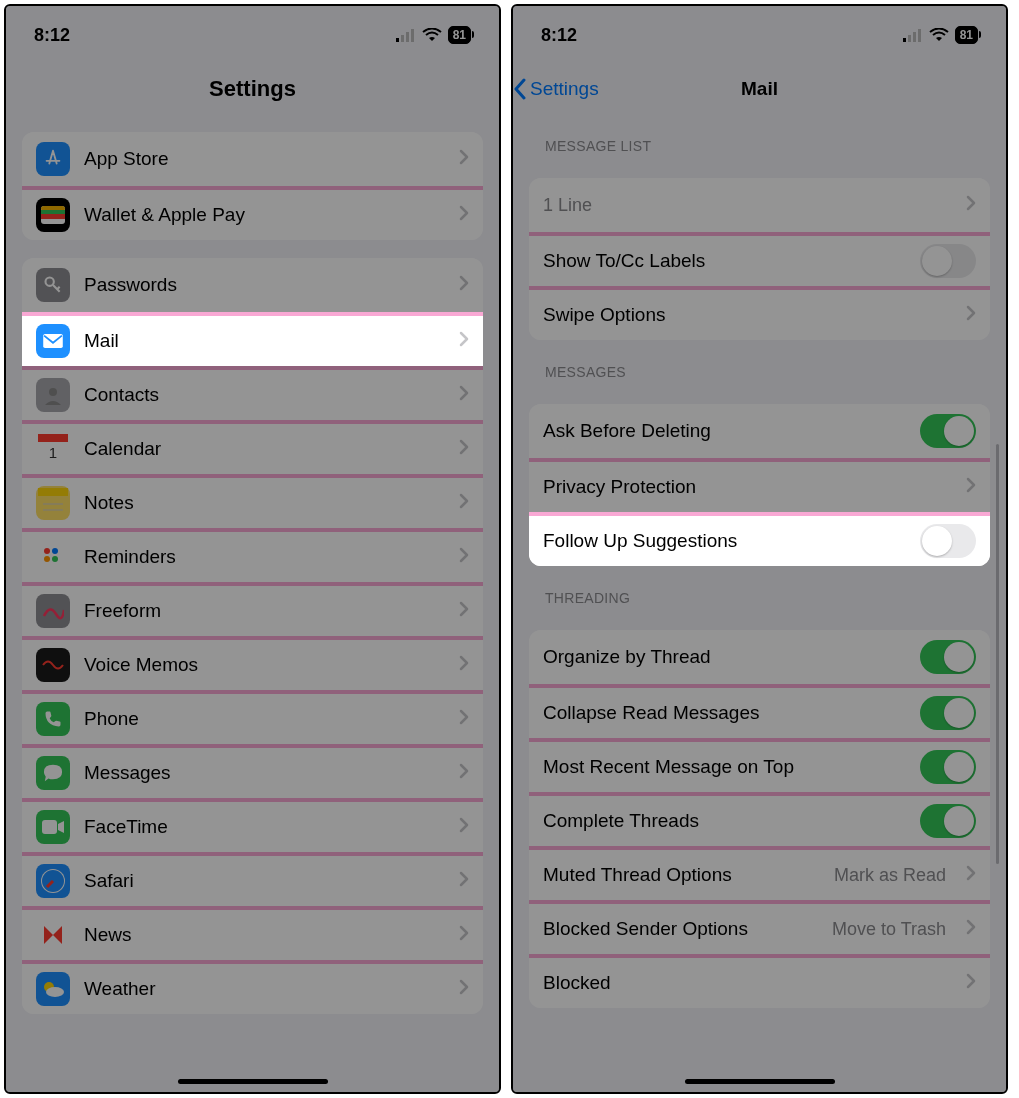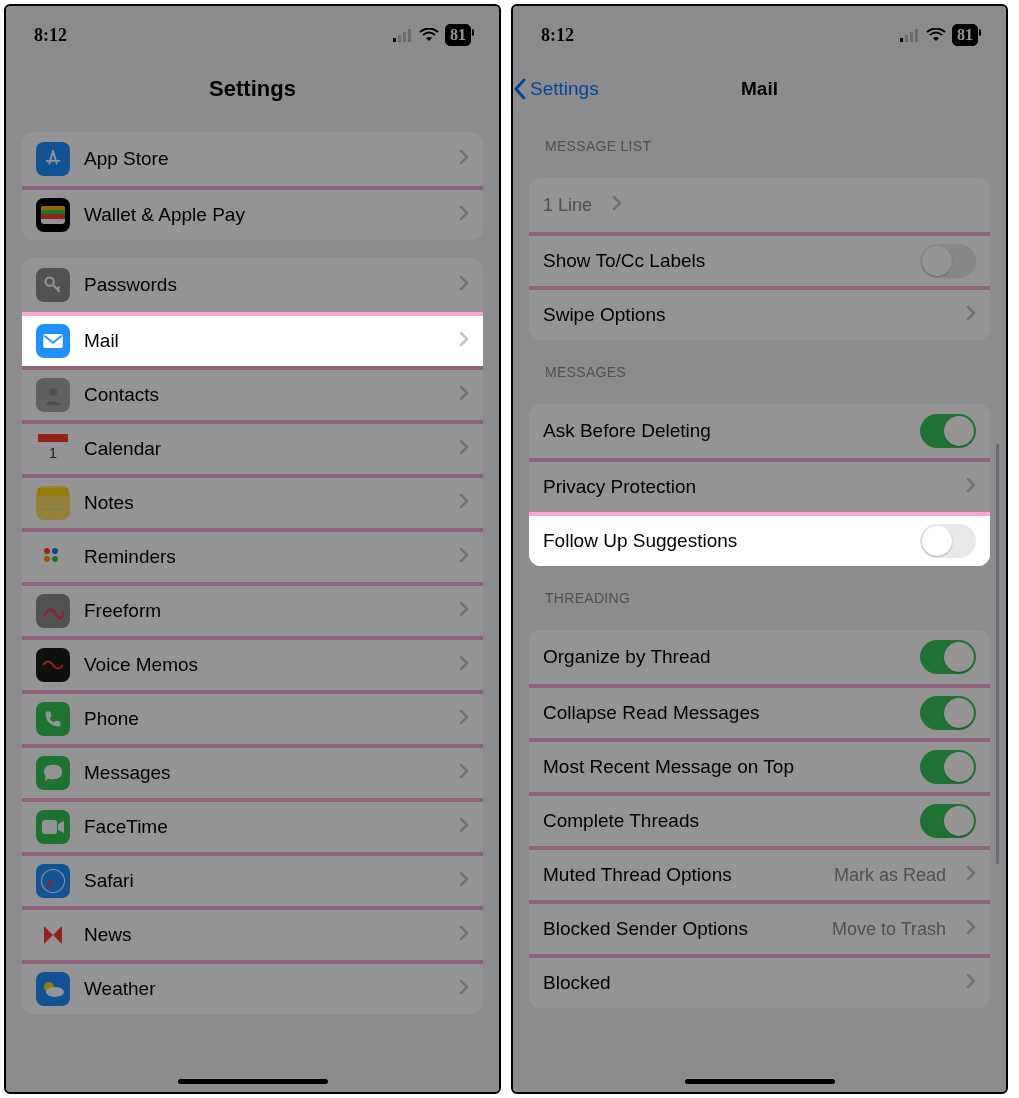--- a/index.html
+++ b/index.html
@@ -44,28 +44,27 @@
 
   
   .status-bar {
     height:58px;
     display:flex;
     align-items:center;
     justify-content:space-between;
     padding:0 28px;
     font-weight:600;
     font-size:18px;
-    font-family:Liberation Serif, serif;
   }
   .status-right { display:flex; align-items:center; gap:6px; }
   .signal svg, .wifi svg { display:block; }
   .battery {
     display:flex; align-items:center;
     border:1.5px solid #000; border-radius:5px;
-    padding:1px 4px; font-size:16px; font-weight:700;
+    padding:1px 4px; font-size:12px; font-weight:700;
     background:#000; color:#fff;
     position:relative;
   }
   .battery::after{
     content:"";
     position:absolute; right:-4px; top:4px;
     width:2.5px; height:7px; background:#000; border-radius:0 2px 2px 0;
   }
 
   
@@ -98,20 +97,21 @@
     text-transform:uppercase;
     padding:24px 32px 6px 32px;
     letter-spacing:0.3px;
   }
   .row {
     display:flex; align-items:center;
     min-height:54px;
     padding:8px 14px;
     background:#fff;
     position:relative;
+    justify-content:space-between;
   }
   .row + .row { border-top:4px solid #f9a8d4; }
   .row .icon {
     width:34px; height:34px; border-radius:8px;
     margin-right:14px;
     display:flex; align-items:center; justify-content:center;
     flex-shrink:0;
     color:#fff;
   }
   .row-label { font-size:19px; color:#000; flex:1; }

